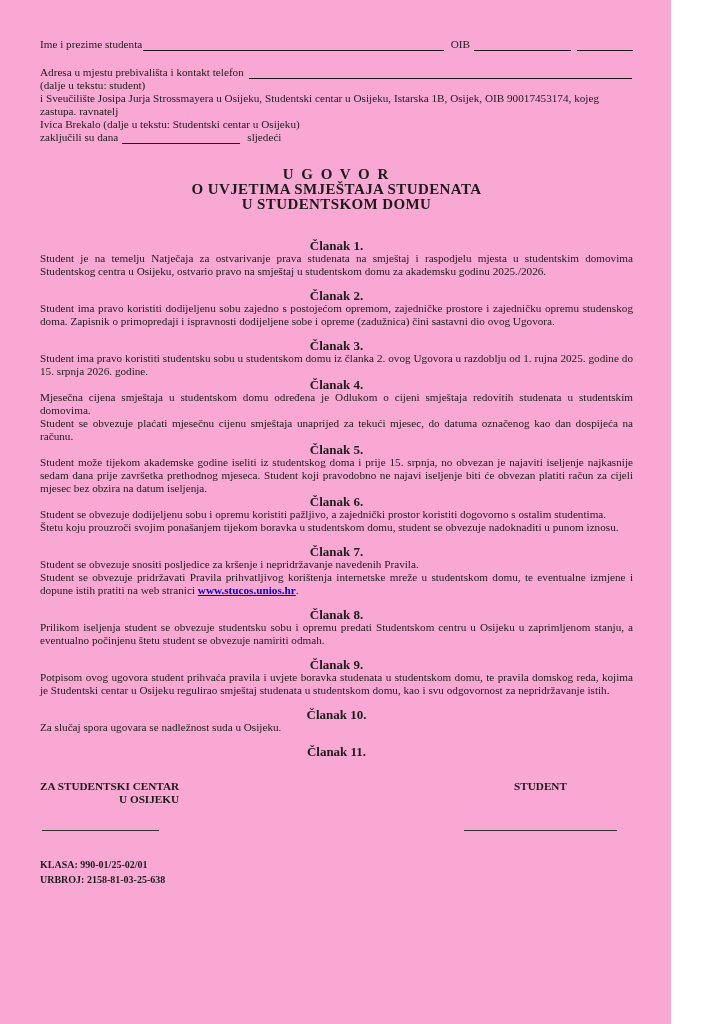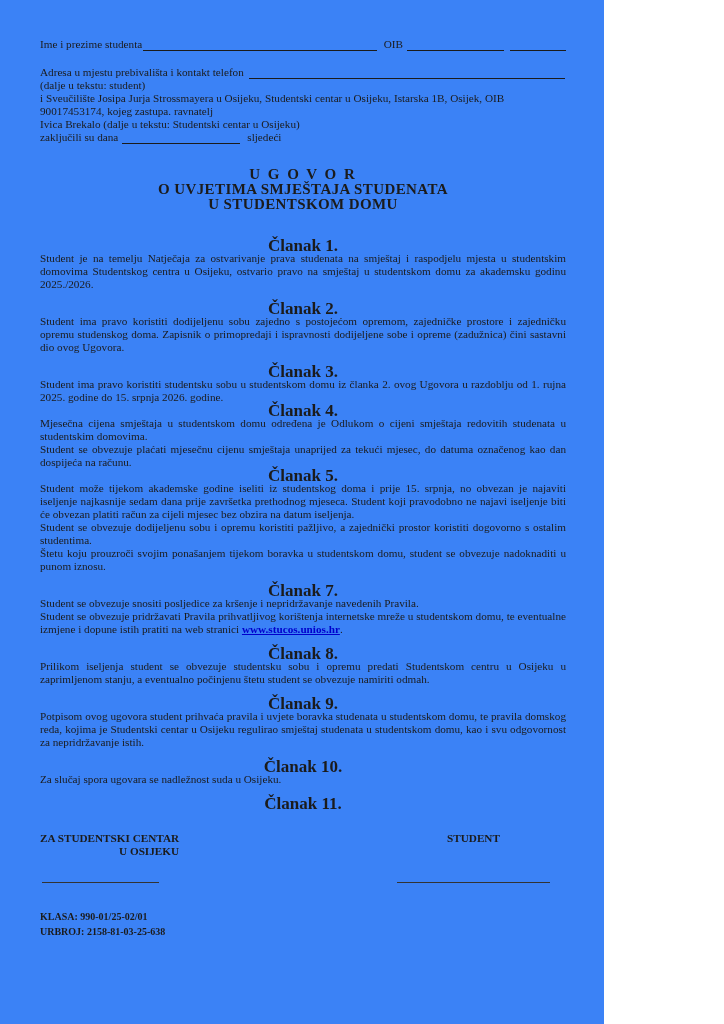--- a/index.html
+++ b/index.html
@@ -2,25 +2,25 @@
 <html><head>
 <meta charset="utf-8">
 <style>
   html, body {
     margin: 0;
     padding: 0;
     background: #ffffff;
   }
   .page {
     position: relative;
-    width: 604px;
+    width: 671px;
     height: 1024px;
     box-sizing: border-box;
     padding: 38px 38px 0 40px;
-    background: #3b82f6;
+    background: #f9a8d4;
     font-family: "Liberation Serif", "DejaVu Serif", serif;
     font-size: 11.2px;
     line-height: 13px;
     color: #1b1b1b;
     overflow: hidden;
   }
   .row {
     display: flex;
     align-items: flex-end;
     white-space: nowrap;
@@ -45,21 +45,21 @@
     line-height: 15px;
   }
   .title-main { letter-spacing: 2px; }
   .title-sub { letter-spacing: 0.4px; }
   .articles { margin-top: 27px; }
   .article { margin-top: 11px; }
   .article.tight { margin-top: 0; }
   .article-heading {
     text-align: center;
     font-weight: bold;
-    font-size: 17px;
+    font-size: 13px;
   }
   .article p {
     margin: 0;
     text-align: justify;
   }
   .doc-link {
     color: #0000cc;
     text-decoration: underline;
     font-weight: bold;
     cursor: pointer;
@@ -151,20 +151,21 @@
       <p>Mjesečna cijena smještaja u studentskom domu određena je Odlukom o cijeni smještaja redovitih studenata u studentskim domovima.</p>
       <p>Student se obvezuje plaćati mjesečnu cijenu smještaja unaprijed za tekući mjesec, do datuma označenog kao dan dospijeća na računu.</p>
     </div>
 
     <div class="article tight">
       <div class="article-heading">Članak 5.</div>
       <p>Student može tijekom akademske godine iseliti iz studentskog doma i prije 15. srpnja, no obvezan je najaviti iseljenje najkasnije sedam dana prije završetka prethodnog mjeseca. Student koji pravodobno ne najavi iseljenje biti će obvezan platiti račun za cijeli mjesec bez obzira na datum iseljenja.</p>
     </div>
 
     <div class="article tight">
+      <div class="article-heading">Članak 6.</div>
       <p>Student se obvezuje dodijeljenu sobu i opremu koristiti pažljivo, a zajednički prostor koristiti dogovorno s ostalim studentima.</p>
       <p>Štetu koju prouzroči svojim ponašanjem tijekom boravka u studentskom domu, student se obvezuje nadoknaditi u punom iznosu.</p>
     </div>
 
     <div class="article">
       <div class="article-heading">Članak 7.</div>
       <p>Student se obvezuje snositi posljedice za kršenje i nepridržavanje navedenih Pravila.</p>
       <p><span>Student se obvezuje pridržavati Pravila prihvatljivog korištenja internetske mreže u studentskom domu, te eventualne izmjene i dopune istih pratiti na web stranici </span><span class="doc-link">www.stucos.unios.hr</span><span>.</span></p>
     </div>
 

